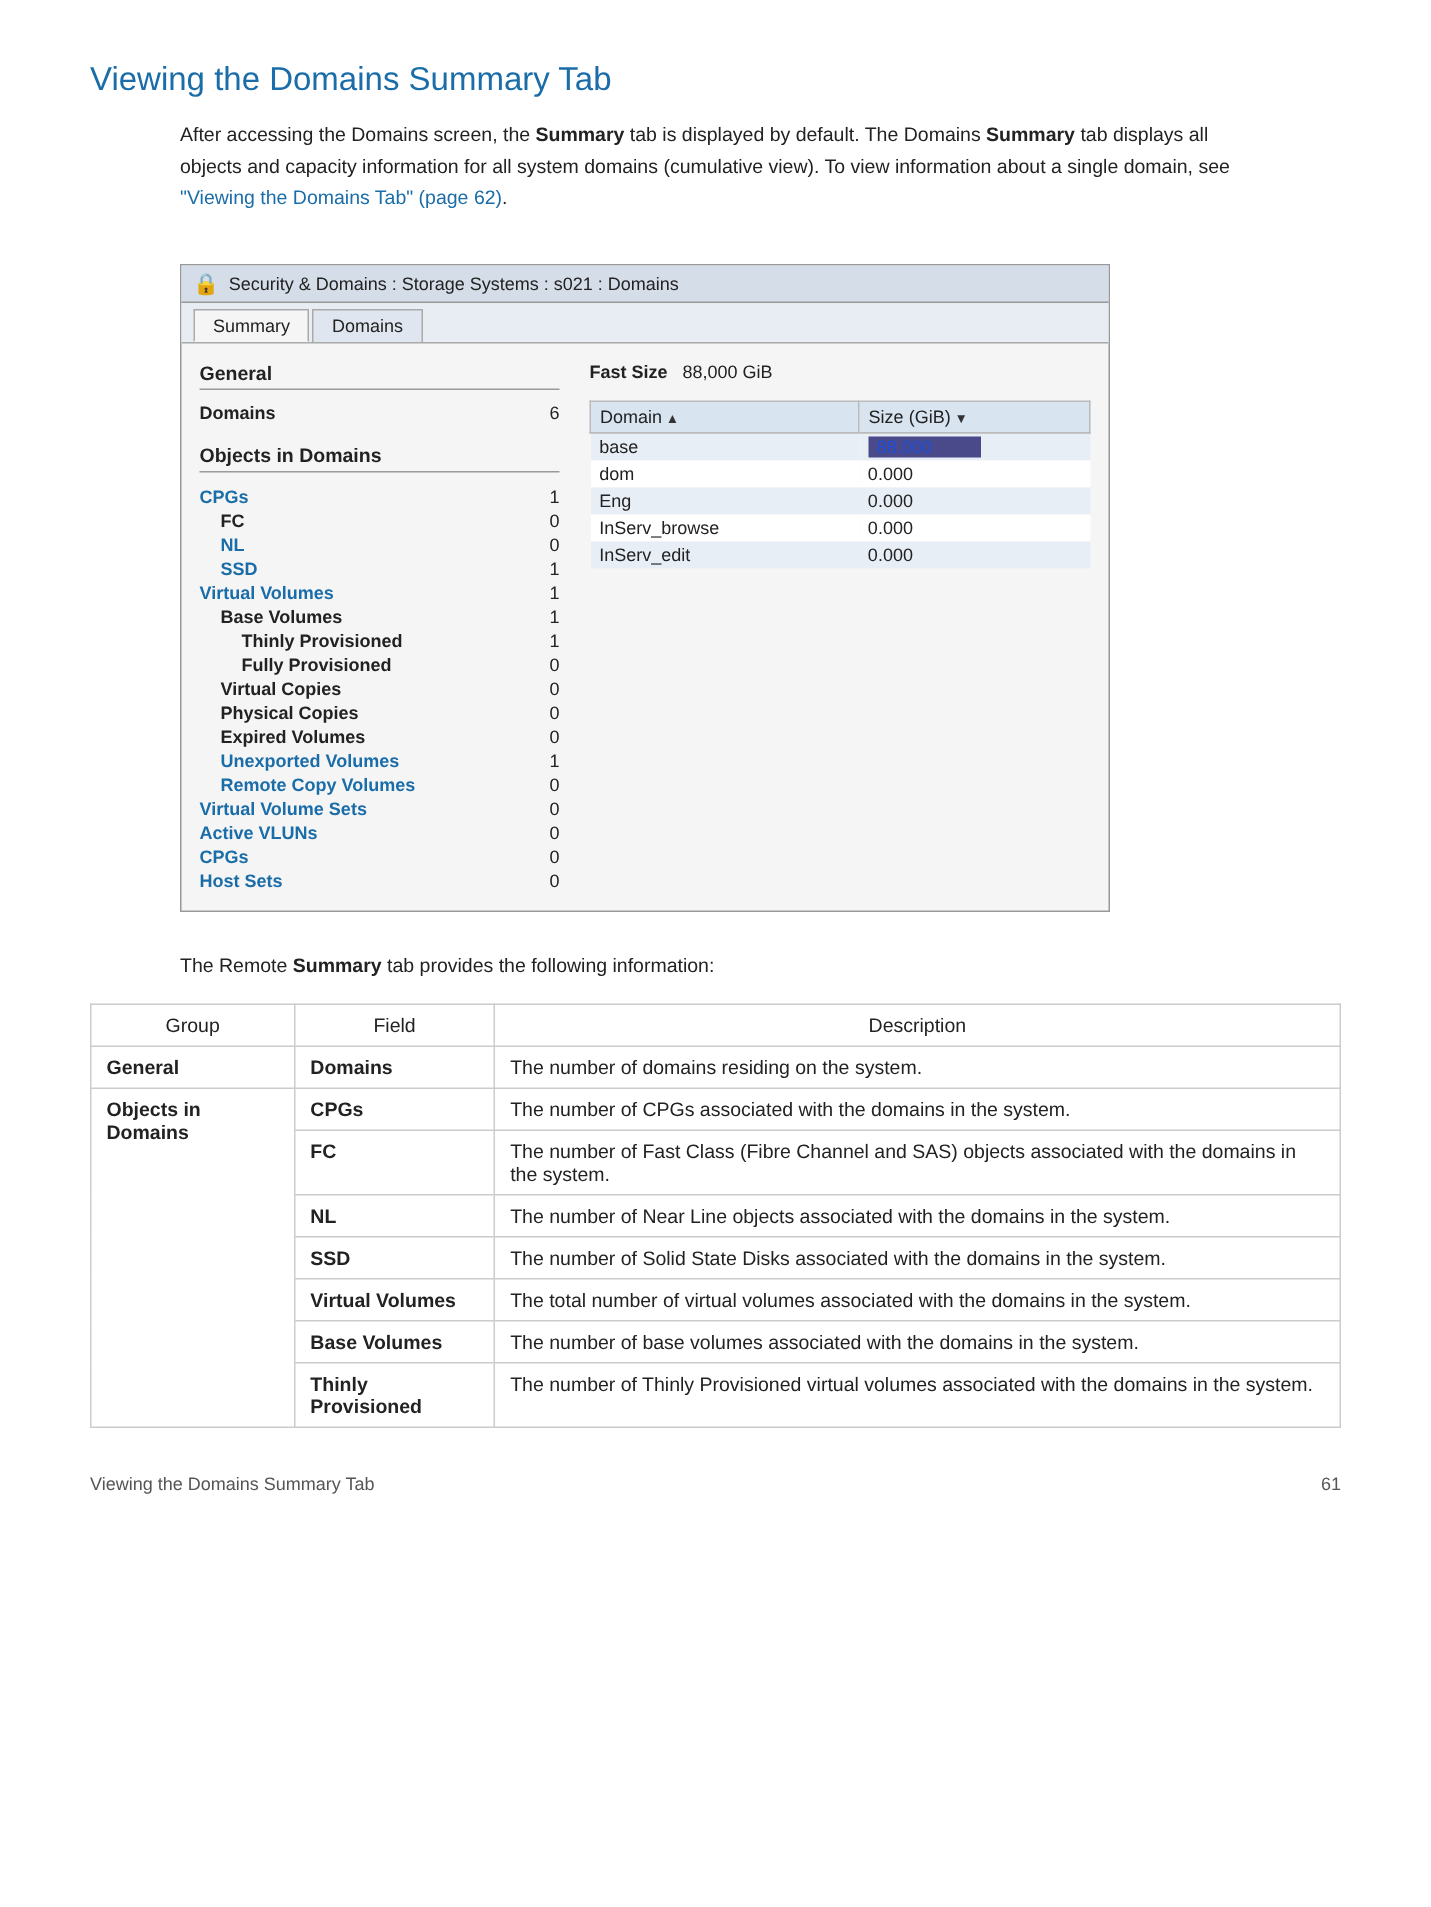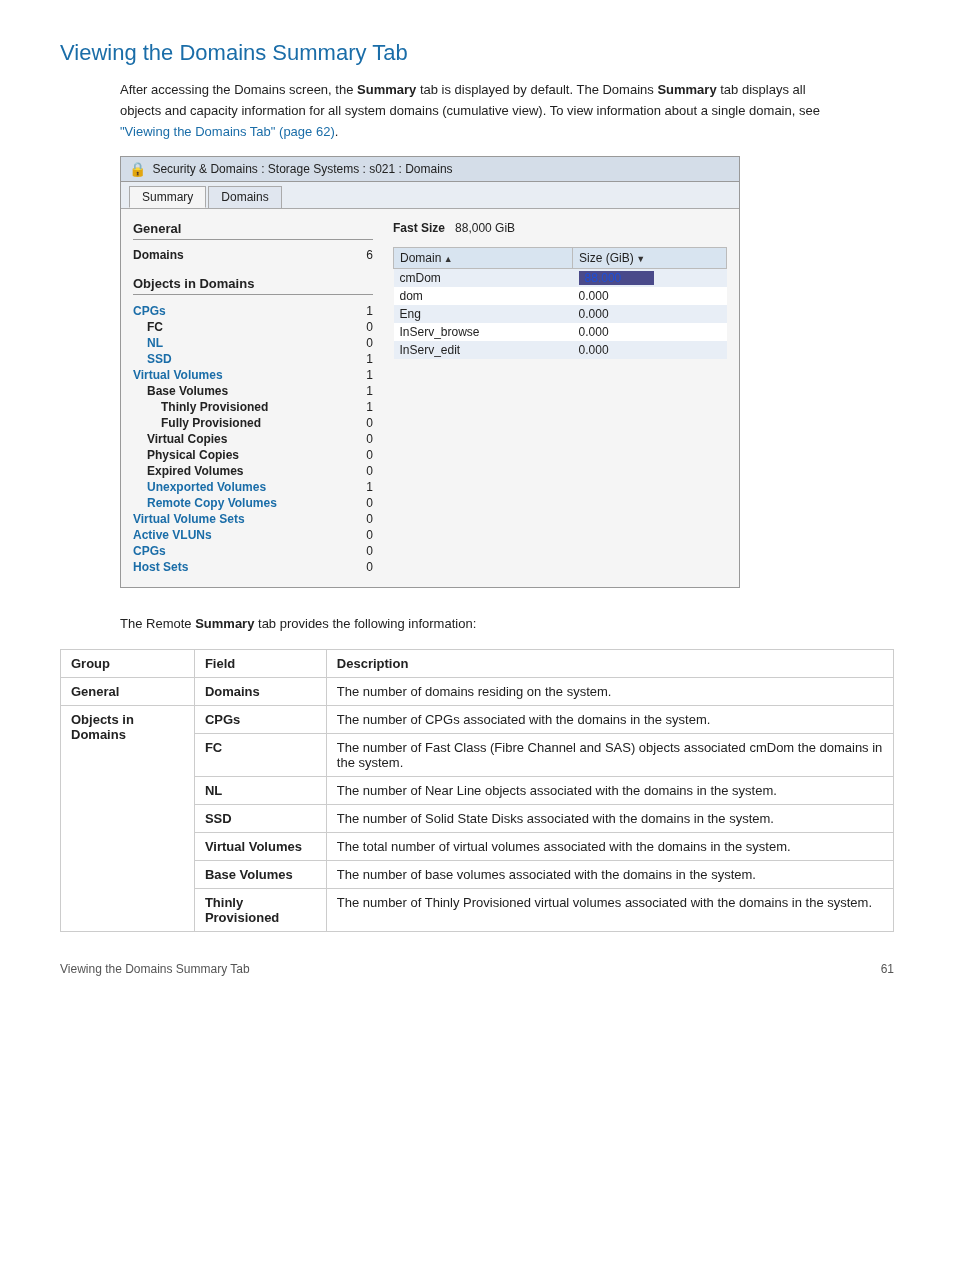--- a/index.html
+++ b/index.html
@@ -15,21 +15,21 @@
     h1.page-title {
       font-size: 22px;
       color: #1a6da8;
       font-weight: normal;
       margin-bottom: 14px;
     }
 
     .intro-text {
       font-size: 13px;
       line-height: 1.6;
-      margin-bottom: 14px;
+      margin-bottom: 34px;
       margin-left: 60px;
       max-width: 700px;
     }
 
     .intro-text strong {
       font-weight: bold;
     }
 
     .intro-text a {
       color: #1a6da8;
@@ -235,22 +235,22 @@
       width: 100%;
       border-collapse: collapse;
       font-size: 13px;
       margin-bottom: 10px;
     }
 
     .info-table th {
       border: 1px solid #ccc;
       padding: 6px 10px;
       background: #fff;
-      font-weight: bold;
-      text-align: left;
+      font-weight: normal;
+      text-align: center;
     }
 
     .info-table td {
       border: 1px solid #ccc;
       padding: 6px 10px;
       vertical-align: top;
     }
 
     .info-table td.group-cell {
       font-weight: bold;
@@ -392,21 +392,21 @@
       </div>
       <table class="domain-table">
         <thead>
           <tr>
             <th class="sort-asc">Domain</th>
             <th class="sort-desc">Size (GiB)</th>
           </tr>
         </thead>
         <tbody>
           <tr>
-            <td>cmDom</td>
+            <td>base</td>
             <td class="bar-cell">
               <div class="bar-bg" style="width: 75px;"></div>
               <span style="position:relative; z-index:1; color:#1d4ed8; padding-left:6px;">88.000</span>
             </td>
           </tr>
           <tr>
             <td>dom</td>
             <td>0.000</td>
           </tr>
           <tr>
@@ -445,21 +445,21 @@
       <td class="field-cell">Domains</td>
       <td>The number of domains residing on the system.</td>
     </tr>
     <tr>
       <td class="group-cell" rowspan="7">Objects in Domains</td>
       <td class="field-cell">CPGs</td>
       <td>The number of CPGs associated with the domains in the system.</td>
     </tr>
     <tr>
       <td class="field-cell">FC</td>
-      <td>The number of Fast Class (Fibre Channel and SAS) objects associated cmDom the domains in the system.</td>
+      <td>The number of Fast Class (Fibre Channel and SAS) objects associated with the domains in the system.</td>
     </tr>
     <tr>
       <td class="field-cell">NL</td>
       <td>The number of Near Line objects associated with the domains in the system.</td>
     </tr>
     <tr>
       <td class="field-cell">SSD</td>
       <td>The number of Solid State Disks associated with the domains in the system.</td>
     </tr>
     <tr>

